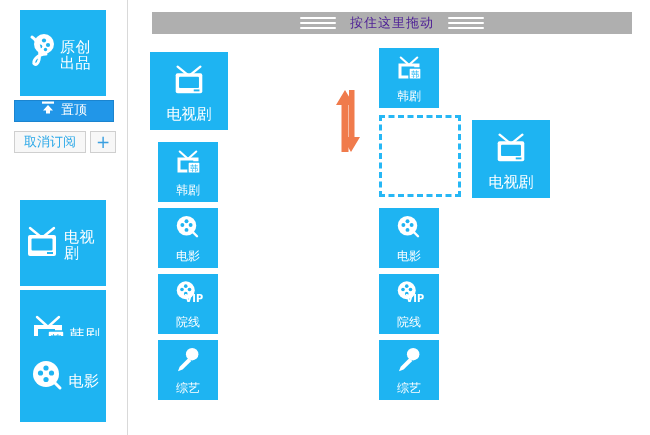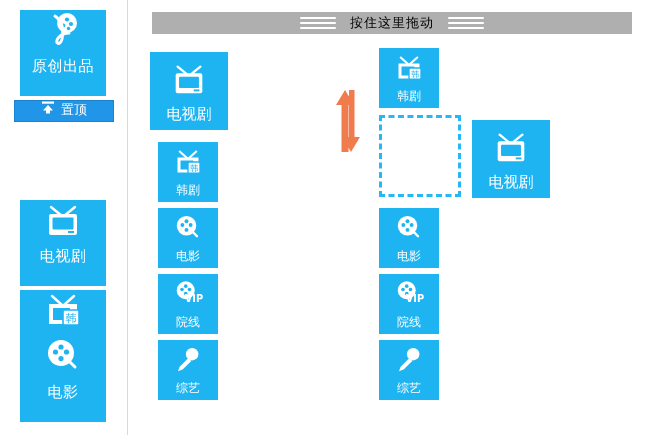--- a/index.html
+++ b/index.html
@@ -12,21 +12,21 @@
   }
   
   #sidebar{
     position:absolute;left:0;top:0;width:128px;height:435px;
     border-right:1px solid #d9d9d9;
     box-sizing:border-box;
   }
   .side-tile{
     position:absolute;left:20px;width:86px;height:86px;
     background:#1EB4F2;
-    display:flex;flex-direction:column;align-items:center;justify-content:flex-start;
+    display:flex;flex-direction:row;align-items:center;justify-content:center;
     color:#ffffff;
   }
   .side-tile .tile-label{font-size:15px;line-height:16px;margin-top:4px;letter-spacing:.5px;}
   #side-tile-0{top:10px;}
   #side-tile-1{top:200px;}
   #side-tile-2{top:290px;}
   #side-tile-3{top:336px;height:86px;}
   
   #pin-btn{
     position:absolute;left:14px;top:100px;width:100px;height:22px;
@@ -43,21 +43,21 @@
   }
   #unsub-btn{width:72px;}
   #add-btn{width:26px;margin-left:4px;font-size:17px;line-height:1;color:#3a9fe0;}
 
   
   #main{position:absolute;left:128px;top:0;width:522px;height:435px;}
   #drag-bar{
     position:absolute;left:24px;top:12px;width:480px;height:22px;
     background:#afafaf;
     display:flex;align-items:center;justify-content:center;gap:14px;
-    color:#000000;font-size:13px;letter-spacing:1px;cursor:move;
+    color:#4c1d95;font-size:13px;letter-spacing:1px;cursor:move;
   }
   .grip{display:inline-block;width:36px;}
   .grip i{display:block;height:2px;background:#ffffff;margin:3px 0;border-radius:1px;}
 
   .tile{
     position:absolute;background:#1EB4F2;color:#ffffff;
     display:flex;flex-direction:column;align-items:center;justify-content:center;
     cursor:pointer;
   }
   .tile .tile-label{font-size:12px;line-height:13px;margin-top:3px;}
@@ -94,20 +94,24 @@
   <div id="pin-btn">
     <span class="ico">
       <svg width="14" height="13" viewBox="0 0 14 13">
         <rect x="1" y="0.5" width="12" height="2.2" fill="#ffffff"></rect>
         <path d="M7 4 L12 9.5 L9 9.5 L9 12.5 L5 12.5 L5 9.5 L2 9.5 Z" fill="#ffffff"></path>
       </svg>
     </span>
     <span>置顶</span>
   </div>
 
+  <div id="btn-row">
+    <div class="mini-btn" id="unsub-btn">取消订阅</div>
+    <div class="mini-btn" id="add-btn">+</div>
+  </div>
 
   <div class="side-tile" id="side-tile-1">
     <span class="ico">
       <svg width="44" height="40" viewBox="0 0 44 40">
         <path d="M10 7 L21 16 M34 7 L23 16" stroke="#ffffff" stroke-width="2.4" fill="none" stroke-linecap="round"></path>
         <rect x="8" y="14" width="28" height="21" rx="2" fill="#ffffff"></rect>
         <rect x="11.5" y="17.5" width="21" height="12" rx="1" fill="#1EB4F2"></rect>
         <rect x="27" y="31" width="6" height="2" fill="#1EB4F2"></rect>
       </svg>
     </span>

